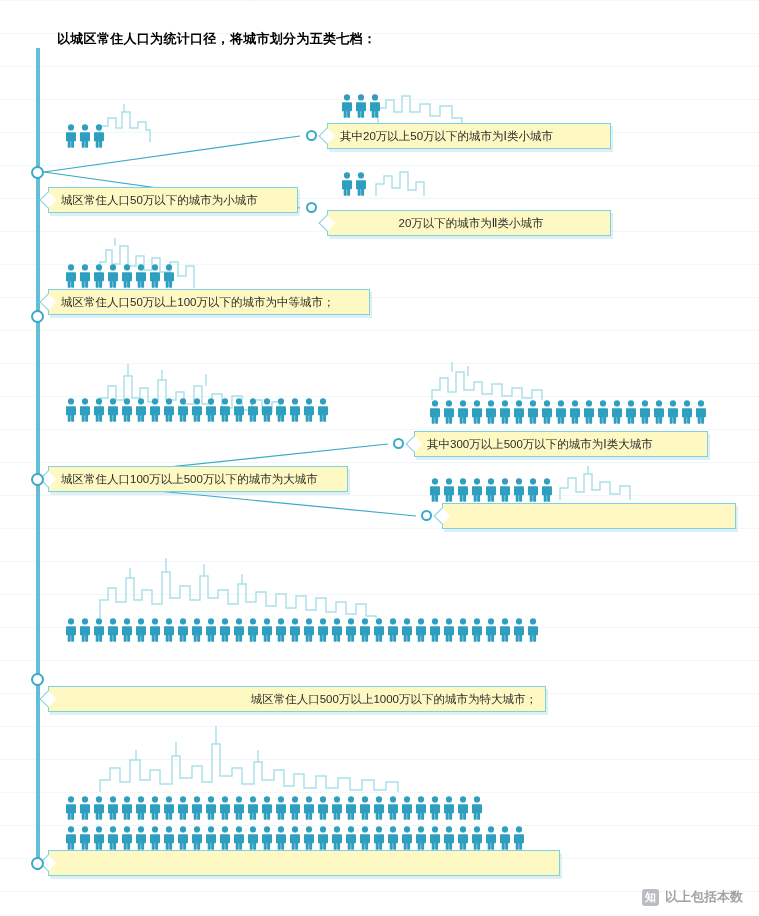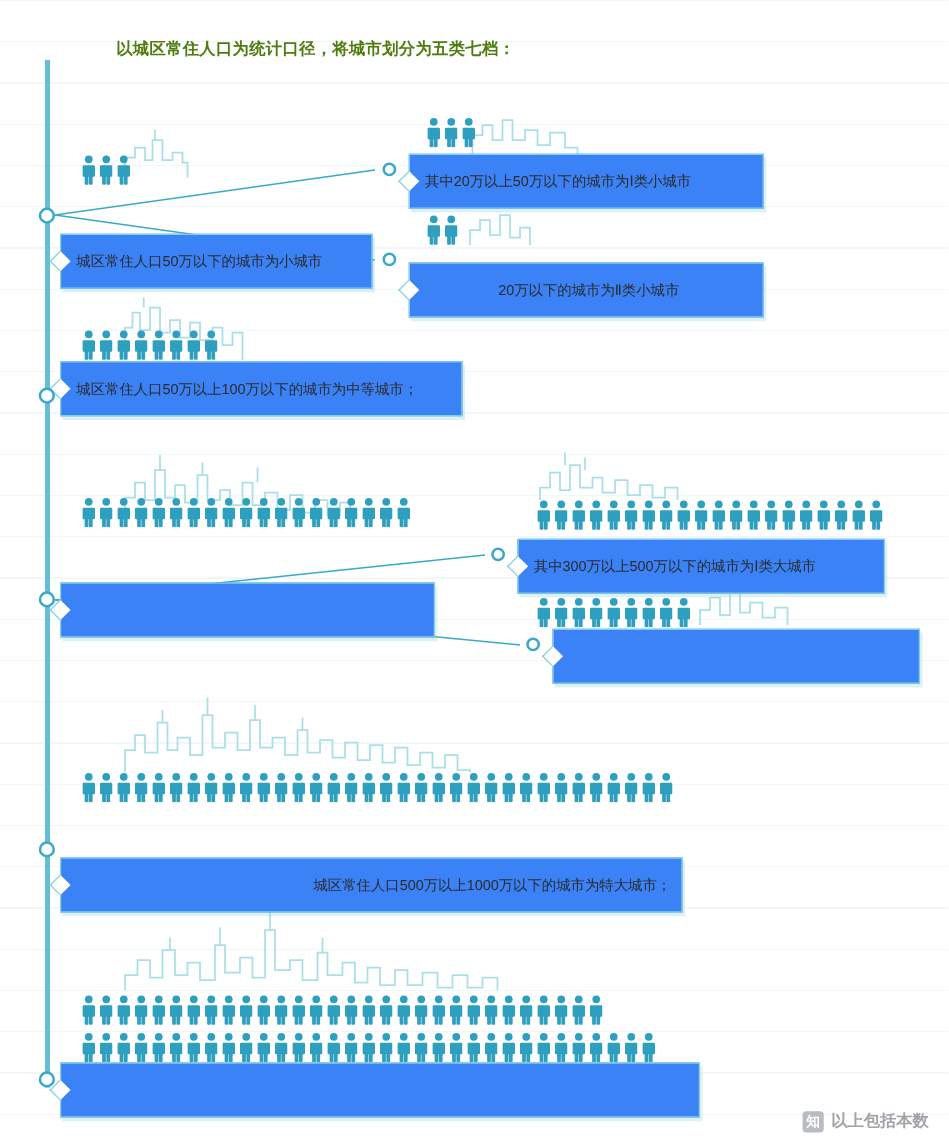--- a/index.html
+++ b/index.html
@@ -28,24 +28,23 @@
   #canvas {
     position: absolute;
     left: 0; top: 0;
     width: 759px; height: 916px;
   }
   .title {
     position: absolute;
     left: 57px; top: 30px;
     font-size: 13px;
     font-weight: bold;
-    color: #4d7c0f;
+    color: #000000;
     letter-spacing: 0.3px;
     white-space: nowrap;
-    margin-left: 36px;
   }
   
   .spine {
     position: absolute;
     left: 36px;
     top: 48px;
     width: 4px;
     height: 822px;
     background: #4ab3cf;
     opacity: 0.85;
@@ -54,23 +53,23 @@
     position: absolute;
     width: 13px; height: 13px;
     border-radius: 50%;
     border: 2px solid #3aa9c6;
     background: #ffffff;
     z-index: 6;
   }
   
   .banner {
     position: absolute;
-    height: 44px;
+    height: 26px;
     border: 1px solid #7fd0e2;
-    background: #3b82f6;
+    background: #fef9c3;
     display: flex;
     align-items: center;
     padding: 0 8px 0 12px;
     font-size: 11.5px;
     color: #2b2b2b;
     white-space: nowrap;
     z-index: 5;
   }
   .banner.shadow { box-shadow: 2px 3px 0 rgba(140,200,215,0.28); }
   .banner .pt {
@@ -404,20 +403,21 @@
   <span>城区常住人口50万以上100万以下的城市为中等城市；</span>
 </div>
 
 <div class="banner shadow" style="left:414px; top:431px; width:294px;">
   <span class="pt"></span>
   <span>其中300万以上500万以下的城市为Ⅰ类大城市</span>
 </div>
 
 <div class="banner shadow" style="left:48px; top:466px; width:300px;">
   <span class="pt"></span>
+  <span>城区常住人口100万以上500万以下的城市为大城市</span>
 </div>
 
 <div class="banner shadow" style="left:442px; top:503px; width:294px;">
   <span class="pt"></span>
 </div>
 
 <div class="banner shadow" style="left:48px; top:686px; width:498px;justify-content:flex-end;">
   <span class="pt"></span>
   <span>城区常住人口500万以上1000万以下的城市为特大城市；</span>
 </div>

